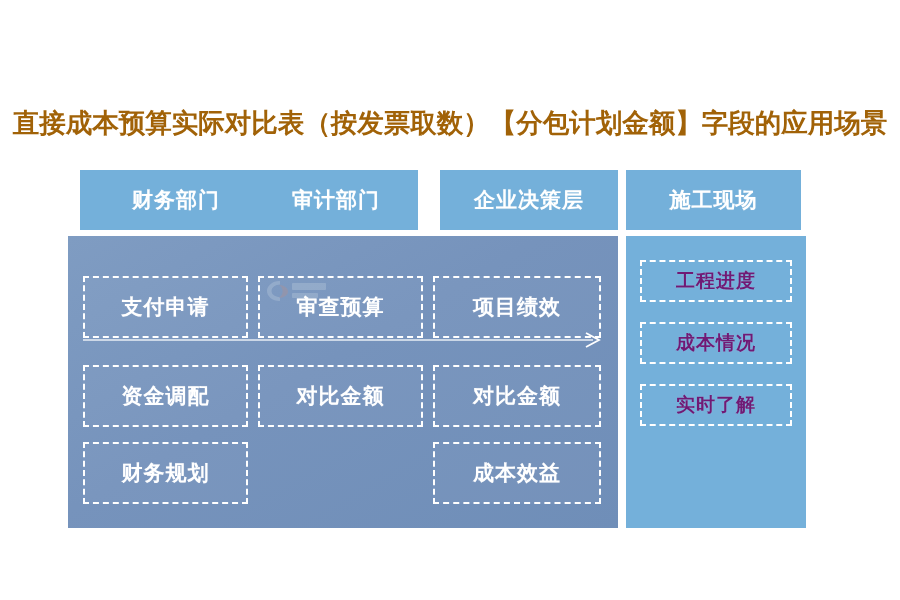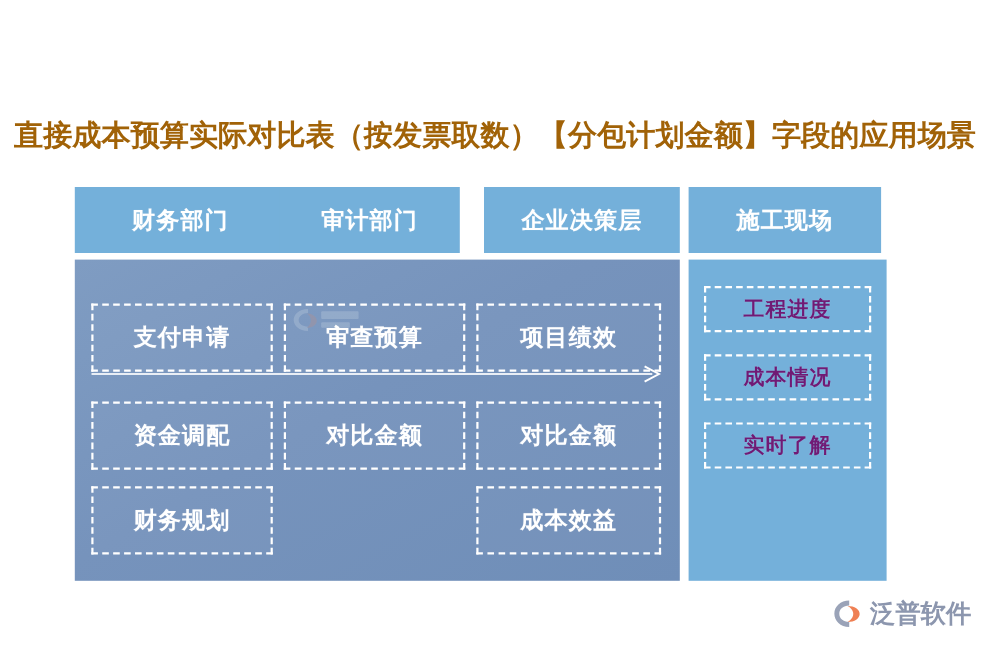--- a/index.html
+++ b/index.html
@@ -53,21 +53,21 @@
     color: #ffffff;
     font-size: 21px;
     font-weight: 700;
     display: flex;
     align-items: center;
     justify-content: center;
     font-family: "Liberation Serif", "DejaVu Serif", serif;
     letter-spacing: 1px;
     text-shadow: 0 0 1px rgba(255,255,255,0.35);
   }
-  .hdr-0 { left: 0px;   width: 192px; }
+  .hdr-0 { left: 12px;   width: 192px; }
   .hdr-1 { left: 186px; width: 164px; }
   .hdr-2 { left: 372px; width: 178px; }
   .hdr-3 { left: 558px; width: 175px; }
 
   
   .main-panel {
     position: absolute;
     left: 68px;
     top: 236px;
     width: 550px;
@@ -230,24 +230,15 @@
     <div class="cell c2 r2">成本效益</div>
   </div>
 
   <div class="right-panel">
     <div class="rcell rr0">工程进度</div>
     <div class="rcell rr1">成本情况</div>
     <div class="rcell rr2">实时了解</div>
   </div>
 
   <div class="logo">
-    <div class="logo-top">
-      <span class="logo-mark">
-        <svg width="30" height="28" viewBox="0 0 30 28" xmlns="http://www.w3.org/2000/svg">
-          <path d="M15 2 C7 2 1.5 7.5 1.5 14 C1.5 20.5 7 26 15 26 L15 21.5 C9.5 21.5 6 18.2 6 14 C6 9.8 9.5 6.5 15 6.5 Z" fill="#9aa3b8"></path>
-          <path d="M13.5 7 C20 7 24.5 10.2 24.5 14.2 C24.5 18.2 20 21.5 13.5 21.5 C17.5 18.8 19 16.2 18.6 13 C18.2 10.6 16.3 8.4 13.5 7 Z" fill="#ef8054"></path>
-        </svg>
-      </span>
-      <span class="logo-name">泛普软件</span>
-    </div>
   </div>
 
 </div>
 
 </body></html>

